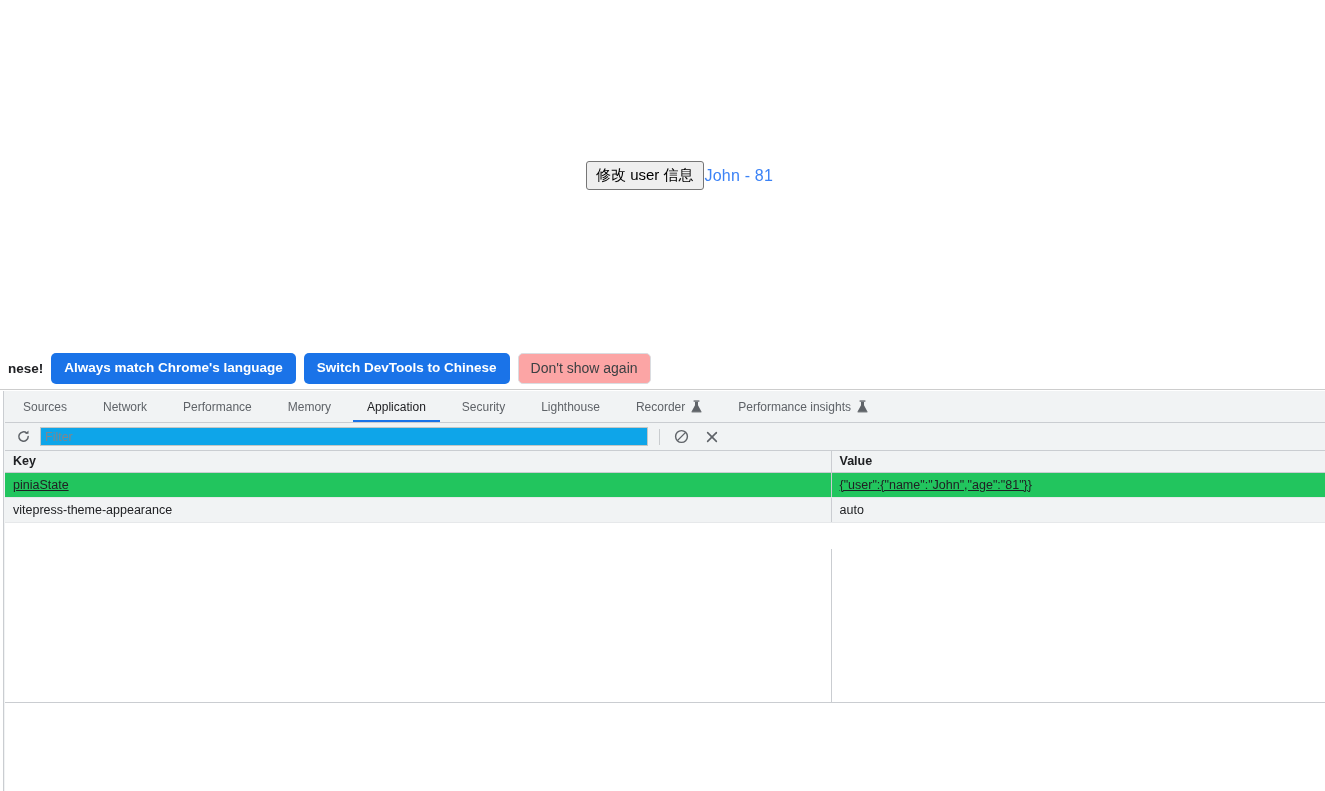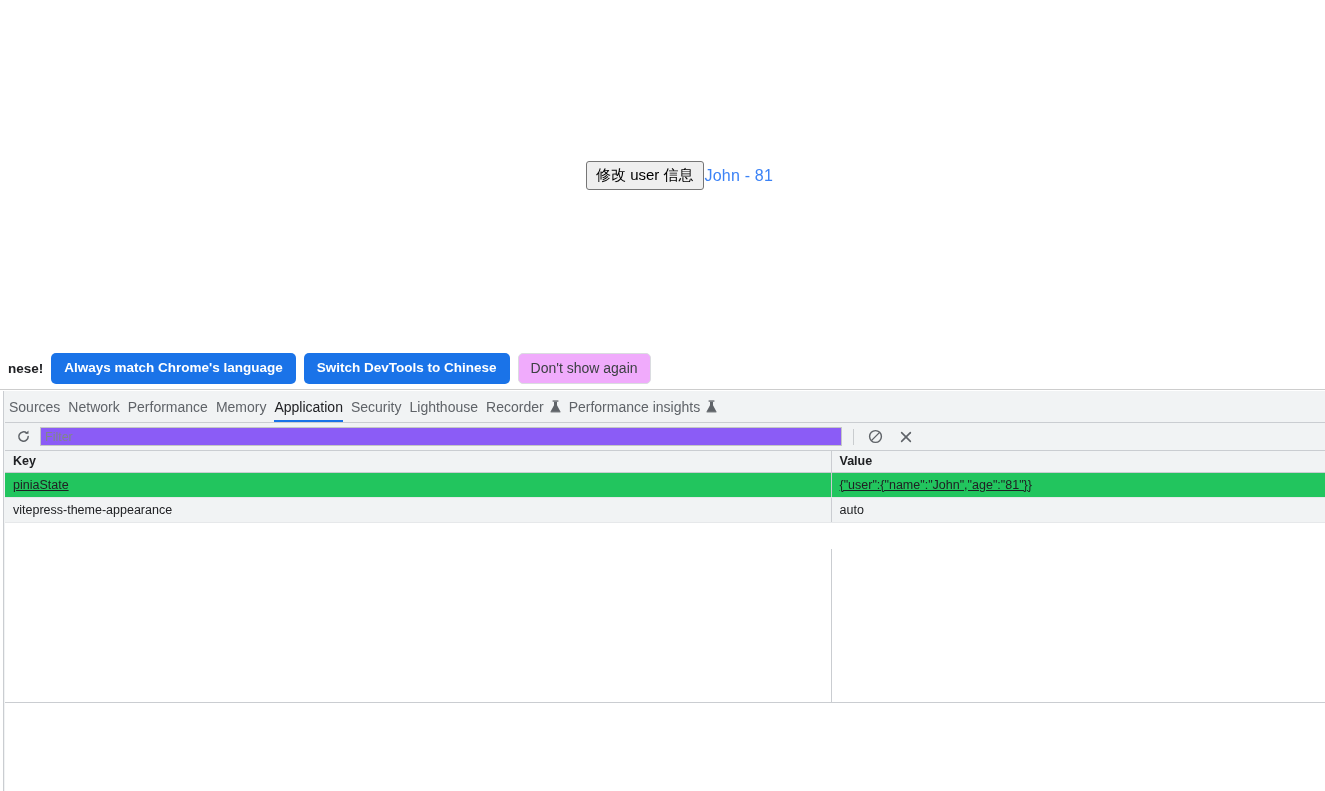--- a/index.html
+++ b/index.html
@@ -82,21 +82,21 @@
     border: 1px solid transparent;
     white-space: nowrap;
     cursor: default;
     line-height: 16px;
   }
   .lang-btn.primary {
     background: #1a73e8;
     color: #ffffff;
   }
   .lang-btn.ghost {
-    background: #f0abfc;
+    background: #fca5a5;
     color: #3c4043;
     border: 1px solid #dadce0;
     font-weight: 400;
     font-size: 14px;
   }
 
   
   #devtools {
     position: absolute;
     left: 0;
@@ -125,22 +125,22 @@
     height: 32px;
     background: #f1f3f4;
     border-bottom: 1px solid #cacdd1;
     box-sizing: border-box;
     display: flex;
     align-items: stretch;
   }
   .tab {
     display: flex;
     align-items: center;
-    padding: 0 4px;
-    font-size: 14px;
+    padding: 0 18px;
+    font-size: 12px;
     color: #5f6368;
     position: relative;
     white-space: nowrap;
     cursor: default;
     box-sizing: border-box;
   }
   .tab.active {
     color: #202124;
     justify-content: flex-end;
   }
@@ -174,24 +174,24 @@
     display: flex;
     align-items: center;
     padding-left: 9px;
   }
   #refresh-icon {
     width: 18px; height: 18px;
     display: flex; align-items: center; justify-content: center;
     cursor: default;
   }
   #filter-input {
-    width: 802px;
+    width: 608px;
     height: 19px;
     margin-left: 8px;
-    background: #8b5cf6;
+    background: #0ea5e9;
     border: 1px solid #c4c7c5;
     box-sizing: border-box;
     font-family: "Liberation Sans", sans-serif;
     font-size: 12.5px;
     color: #202124;
     padding: 0 4px;
     outline: none;
   }
   #filter-input::placeholder { color: #80868b; opacity: 1; }
   #tb-sep {

